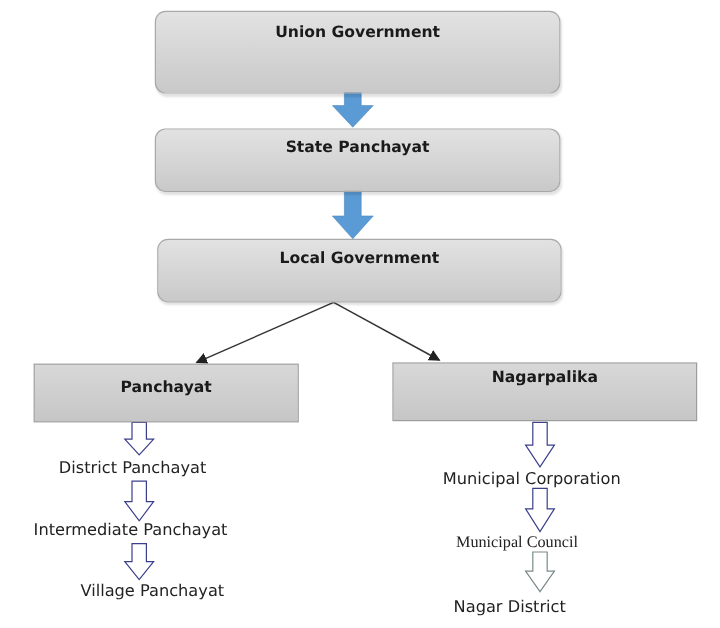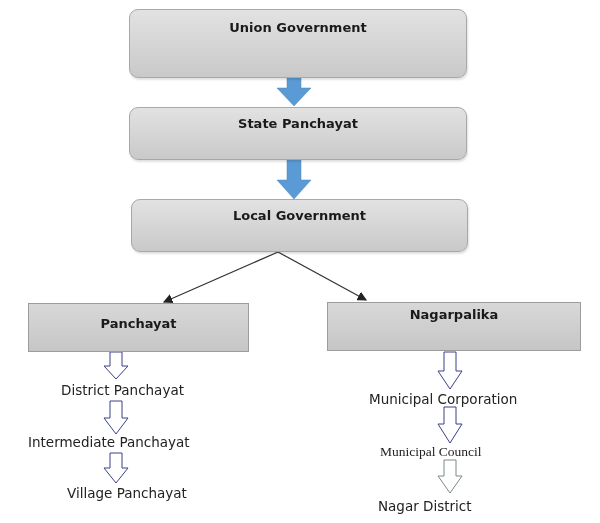--- a/index.html
+++ b/index.html
@@ -64,19 +64,19 @@
 </div>
 
 <div class="sbox" style="left:28px;top:303px;width:221px;height:49px;">
   <div style="margin-top:12px;">Panchayat</div>
 </div>
 
 <div class="sbox" style="left:327px;top:302px;width:254px;height:49px;">
   <div style="margin-top:4px;">Nagarpalika</div>
 </div>
 
-<div class="lbl" style="left:61px;top:382px;">District Panchayat</div>
+<div class="lbl" style="left:49px;top:382px;">District Panchayat</div>
 <div class="lbl" style="left:28px;top:434px;">Intermediate Panchayat</div>
 <div class="lbl" style="left:44px;top:485px;margin-left:23px;">Village Panchayat</div>
 
 <div class="lbl" style="left:369px;top:391px;">Municipal Corporation</div>
 <div class="lbl" style="left:380px;top:444px;font-family:Liberation Serif, serif;">Municipal Council</div>
 <div class="lbl" style="left:378px;top:498px;">Nagar District</div>
 
 </body></html>

